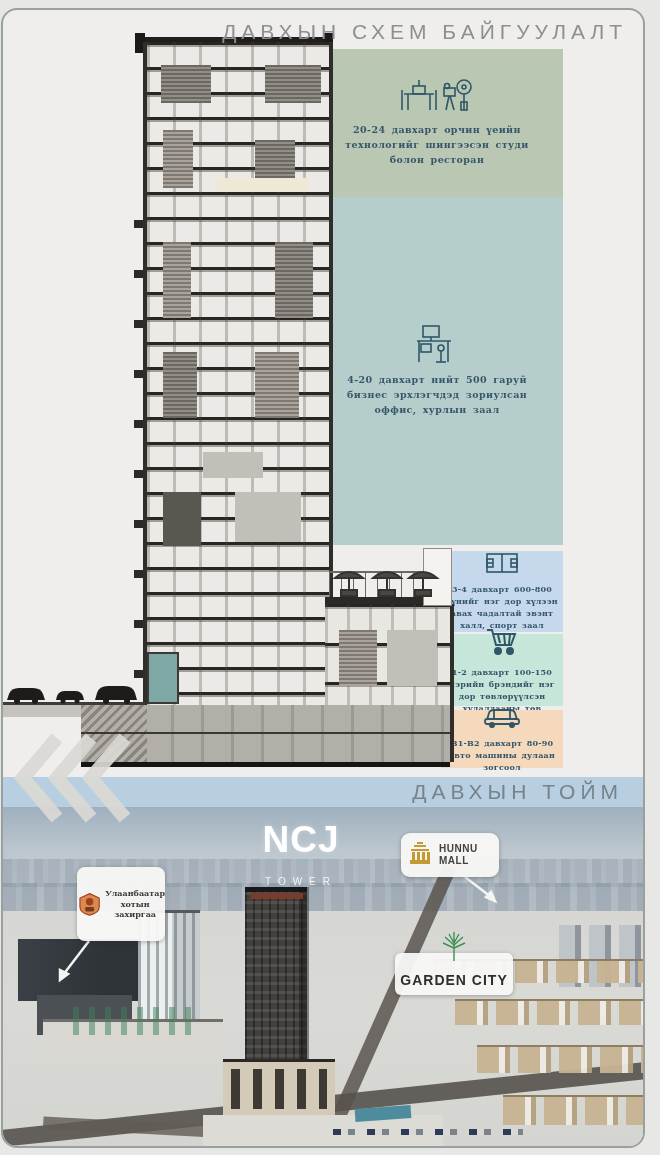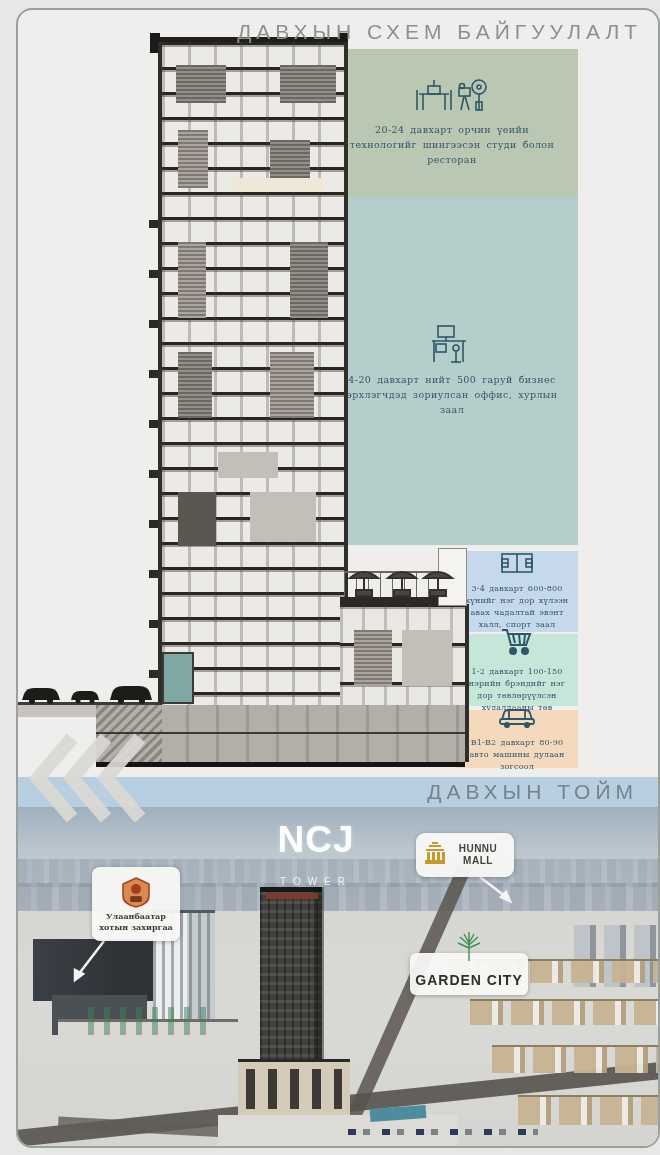--- a/index.html
+++ b/index.html
@@ -1,28 +1,28 @@
 <!DOCTYPE html>
 <html><head>
 <meta charset="utf-8">
 <style>
   html,body{margin:0;padding:0;background:#e7e7e5;}
   .page{position:relative;width:660px;height:1155px;background:#e7e7e5;font-family:"Liberation Sans",sans-serif;overflow:hidden;}
-  .card{position:absolute;left:16px;top:8px;width:640px;height:1136px;background:#efeeec;border:2px solid #9aa09e;border-radius:16px;overflow:hidden;}
+  .card{position:absolute;left:1px;top:8px;width:640px;height:1136px;background:#efeeec;border:2px solid #9aa09e;border-radius:16px;overflow:hidden;}
   .abs{position:absolute;}
 
   
   .title-top{position:absolute;top:10px;right:16px;font-size:21px;letter-spacing:5px;color:#8d9090;white-space:nowrap;z-index:6;}
   .band-blue{position:absolute;left:0;top:767px;width:640px;height:30px;background:#b7cfe0;z-index:2;}
   .title-overview{position:absolute;top:3px;right:20px;font-size:21px;letter-spacing:5px;color:#76838c;white-space:nowrap;}
 
   
   .fband{position:absolute;z-index:1;display:flex;flex-direction:column;align-items:center;justify-content:center;text-align:center;}
   .fband .ico{margin-bottom:5px;}
-  .fband .txt{font-family:"DejaVu Serif",serif;font-weight:normal;color:#35566b;line-height:1.55;letter-spacing:.4px;word-spacing:2.5px;}
+  .fband .txt{font-family:"DejaVu Serif",serif;font-weight:bold;color:#35566b;line-height:1.55;letter-spacing:.4px;word-spacing:2.5px;}
   .fb-big .txt{font-size:9.5px;width:212px;}
   .fb-small .txt{font-size:8px;width:114px;letter-spacing:.2px;word-spacing:1.5px;line-height:1.5;}
   #fband-0{left:308px;top:39px;width:252px;height:148px;}
   #fband-1{left:308px;top:187px;width:252px;height:348px;}
   #fband-2{left:438px;top:541px;width:122px;height:81px;}
   #fband-3{left:438px;top:624px;width:122px;height:72px;}
   #fband-4{left:438px;top:700px;width:122px;height:58px;}
 
   
   .bld{z-index:3;}
@@ -85,22 +85,22 @@
   .ncj-red{left:248px;top:86px;width:52px;height:6px;background:#7a3a2c;}
   .ncj-pod{left:220px;top:252px;width:112px;height:66px;background:#d3cab7;border-top:3px solid #2a2927;}
   .ncj-pod-win{left:228px;top:262px;width:96px;height:40px;background:repeating-linear-gradient(90deg, rgba(35,33,30,.85) 0 9px, rgba(0,0,0,0) 9px 22px);}
   .plaza{left:200px;top:308px;width:240px;height:31px;background:#dcdbd5;}
   .pool{left:352px;top:300px;width:56px;height:13px;background:#4e8c9d;transform:rotate(-4deg);}
   .carstrip{left:330px;top:322px;width:190px;height:6px;background:repeating-linear-gradient(90deg,#2e3a57 0 8px,#d8d8d4 8px 15px,#7b8288 15px 22px,rgba(0,0,0,0) 22px 34px);}
 
   
   .maplabel{position:absolute;background:rgba(248,248,246,.95);border-radius:9px;box-shadow:0 1px 4px rgba(40,40,40,.35);z-index:7;}
   .lbl-hunnu{left:398px;top:26px;width:98px;height:44px;display:flex;align-items:center;gap:6px;padding:2px 6px;box-sizing:border-box;}
-  .lbl-hunnu .t{font-size:10px;font-weight:bold;color:#44423c;letter-spacing:.5px;line-height:1.25;width:48px;text-align:center;}
-  .lbl-admin{left:74px;top:60px;width:88px;height:74px;display:flex;flex-direction:column;align-items:center;justify-content:center;gap:3px;border-radius:8px;}
+  .lbl-hunnu .t{font-size:10px;font-weight:bold;color:#44423c;letter-spacing:.5px;line-height:1.25;width:48px;}
+  .lbl-admin{left:74px;top:60px;width:88px;height:74px;display:flex;flex-direction:row;align-items:center;justify-content:center;gap:3px;border-radius:8px;}
   .lbl-admin .t{font-family:"DejaVu Serif",serif;font-size:8px;font-weight:bold;color:#3e3c38;text-align:center;line-height:1.3;width:80px;}
   .lbl-garden{left:392px;top:146px;width:118px;height:42px;border-radius:6px;}
   .lbl-garden .t{position:absolute;left:0;right:0;bottom:7px;text-align:center;font-size:14px;font-weight:bold;color:#2e2e2a;letter-spacing:1px;}
   .lbl-garden .tree{position:absolute;left:50%;top:-22px;transform:translateX(-50%);}
   .logo{position:absolute;left:238px;top:14px;width:120px;text-align:center;color:#fff;z-index:7;}
   .logo .nm{font-size:37px;font-weight:bold;letter-spacing:1px;line-height:1;text-shadow:0 0 5px rgba(255,255,255,.3);}
   .logo .sb{font-size:10px;letter-spacing:7px;opacity:.85;margin-top:18px;}
   .leaders{left:0;top:0;z-index:6;}
 </style>
 </head>

